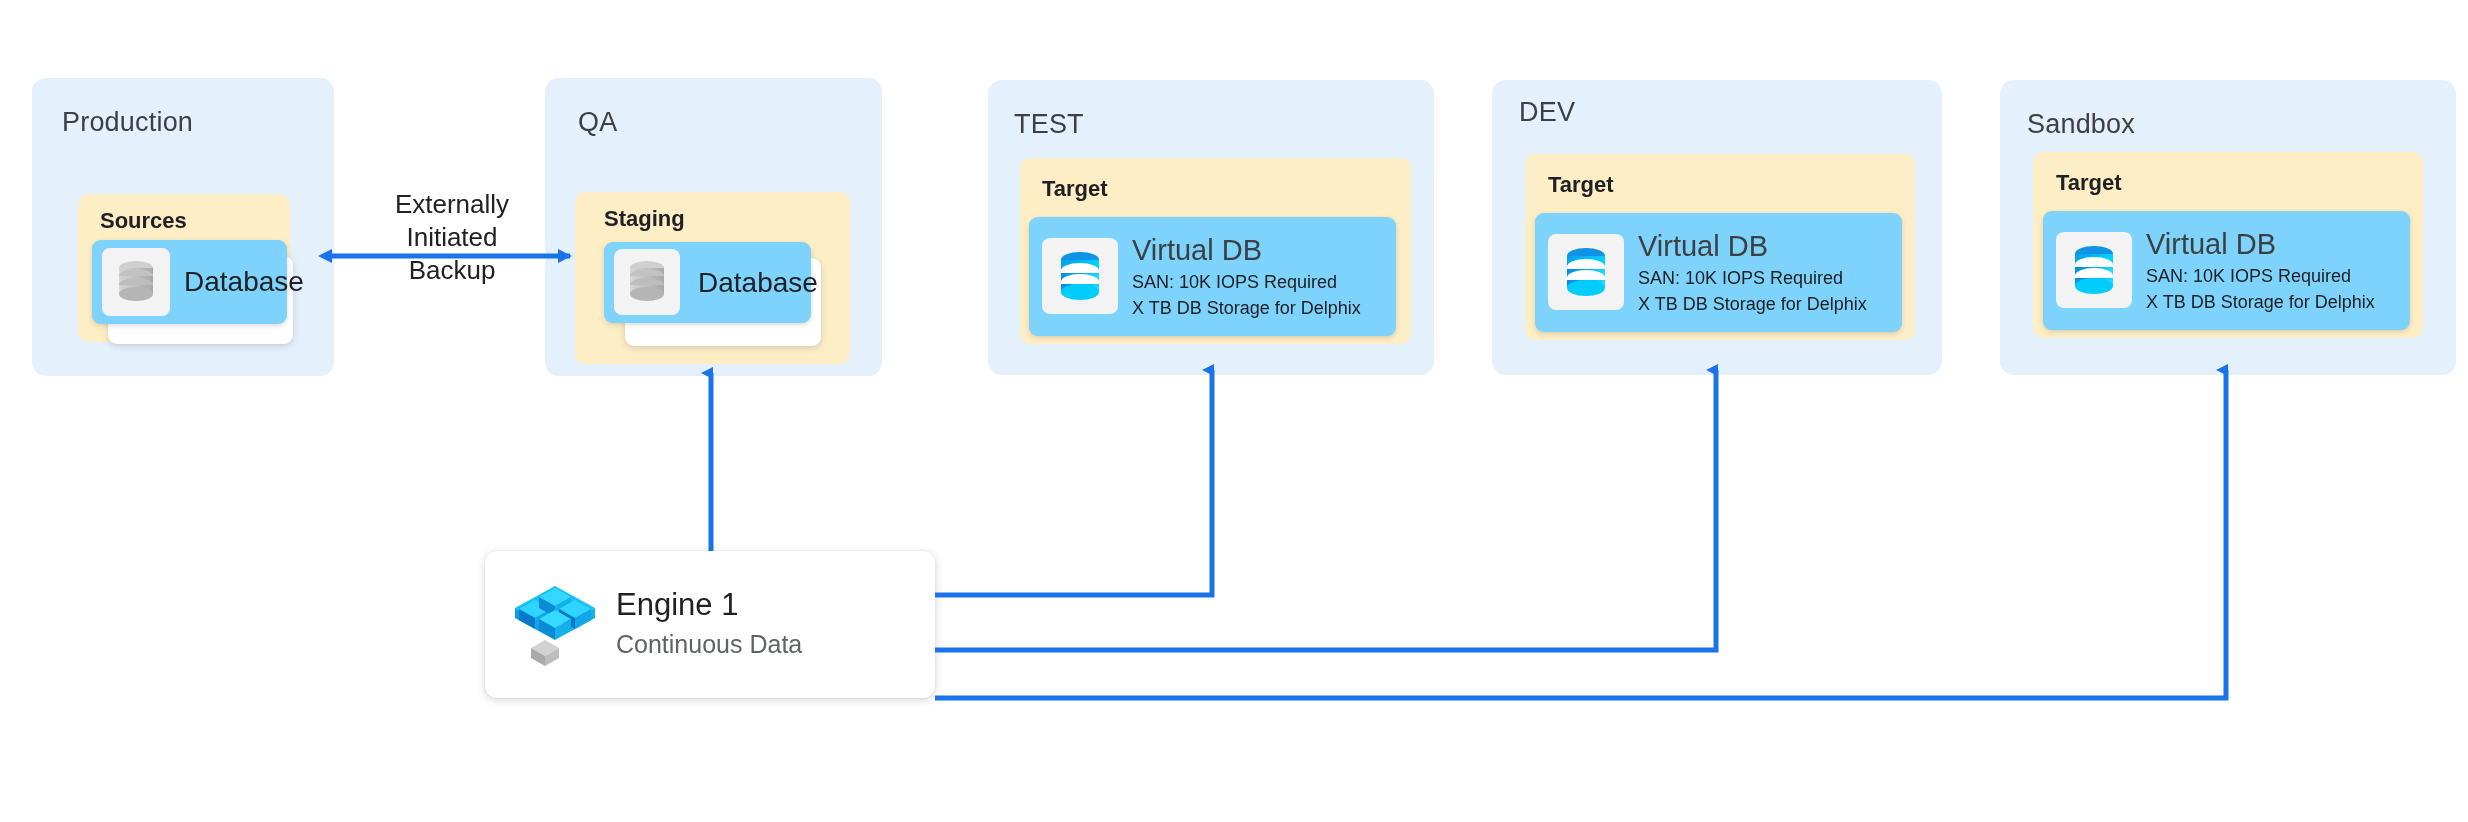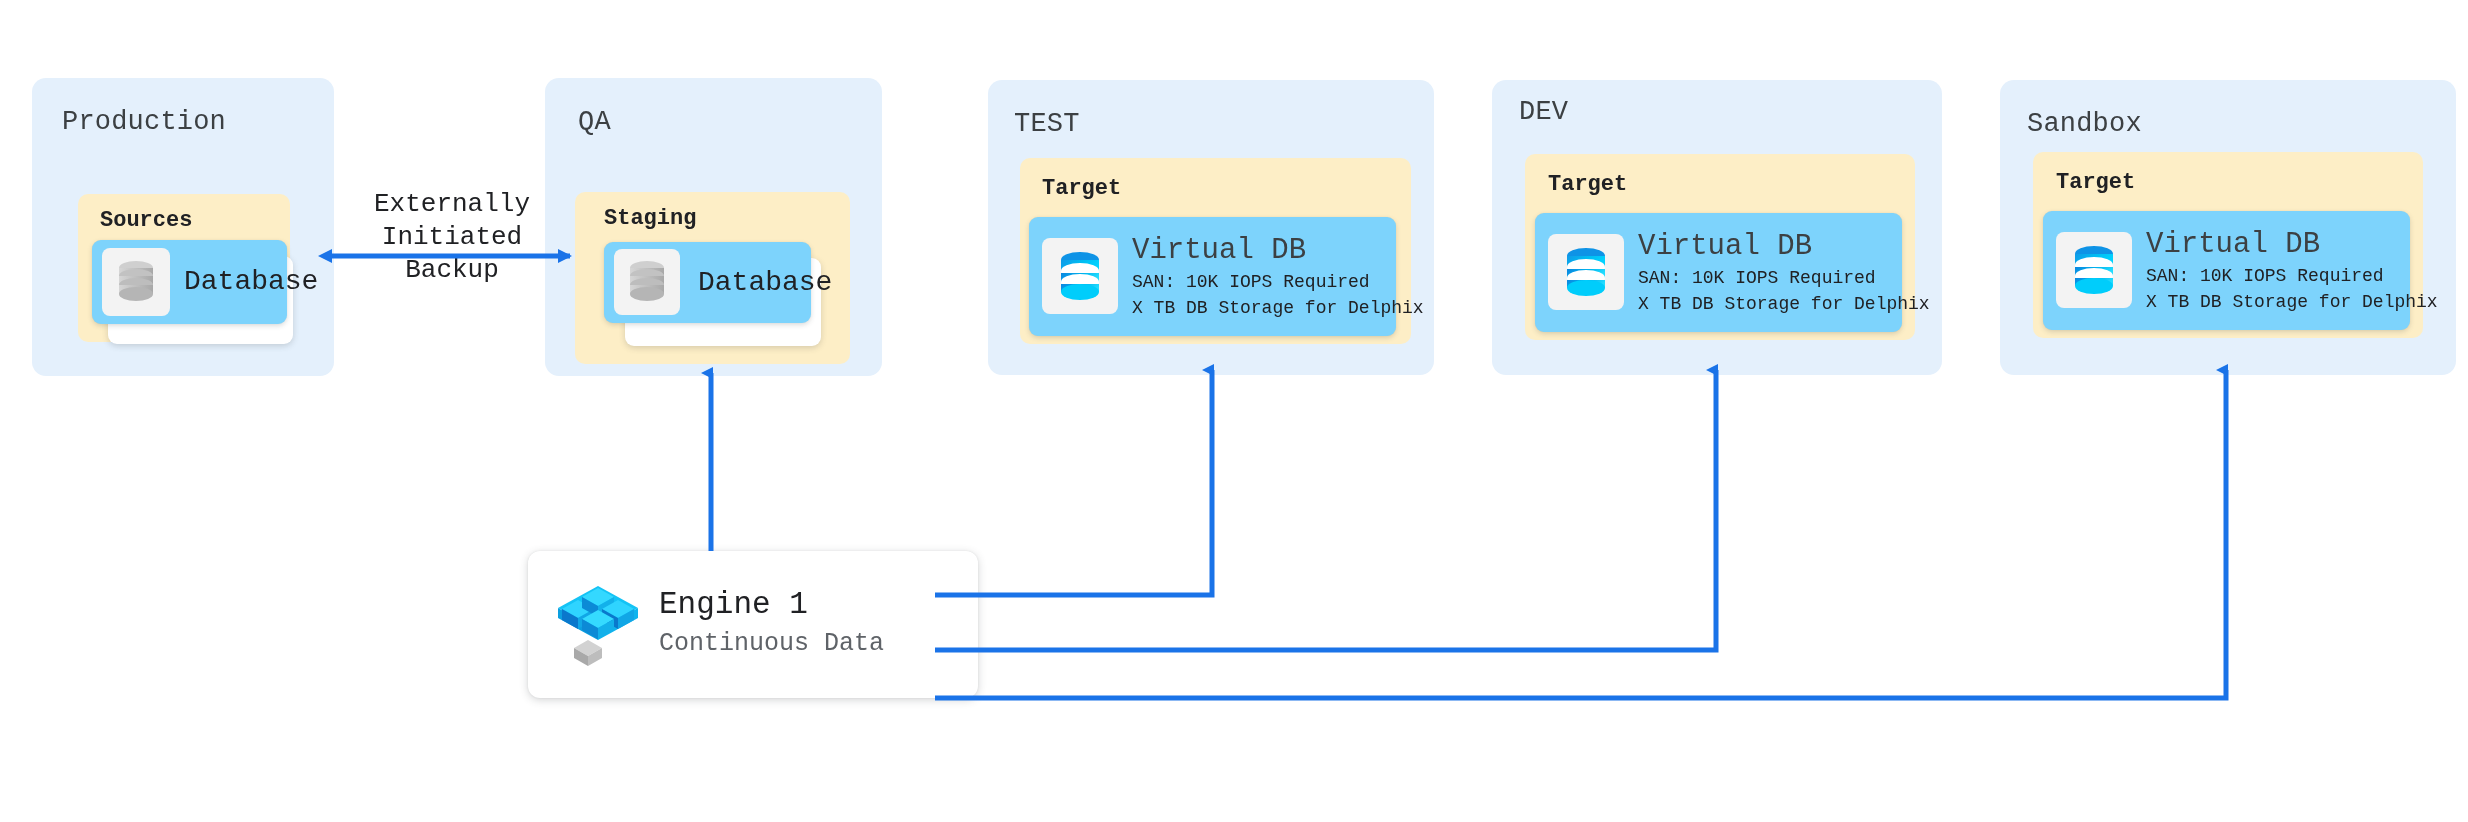--- a/index.html
+++ b/index.html
@@ -1,21 +1,21 @@
 <!DOCTYPE html>
 <html><head>
 <meta charset="utf-8">
 <style>
   html,body{margin:0;padding:0;}
   body{
     width:2468px;height:822px;background:#ffffff;
     font-family:"Liberation Sans","DejaVu Sans",sans-serif;
     overflow:hidden;position:relative;
   }
-  #stage{position:relative;width:2468px;height:626px;font-family:Liberation Mono, monospace;}
+  #stage{position:relative;width:2468px;height:626px;}
 
   
   .env-panel{
     position:absolute;background:#e4f0fc;border-radius:14px;
   }
   .env-title{
     position:absolute;color:#3c4043;font-size:27px;line-height:32px;
     font-weight:400;letter-spacing:.2px;white-space:nowrap;
   }
 
@@ -223,21 +223,21 @@
     <div class="vdb-sub" style="left:103px;top:53px;">SAN: 10K IOPS Required</div>
     <div class="vdb-sub" style="left:103px;top:79px;">X TB DB Storage for Delphix</div>
   </div>
 
   <div class="backup-label" style="left:357px;top:152px;width:190px;">
     <div>Externally</div>
     <div>Initiated</div>
     <div>Backup</div>
   </div>
 
-  <div class="engine-card" style="left:485px;top:551px;width:450px;height:147px;margin-left:43px;">
+  <div class="engine-card" style="left:485px;top:551px;width:450px;height:147px;">
     <div style="position:absolute;left:26px;top:25px;width:88px;height:92px;">
       <svg width="88" height="92" viewBox="0 0 88 92" aria-hidden="true">
 
         <polygon points="44,10 84,32 44,54 4,32" fill="#14c3f5"></polygon>
         <polygon points="4,32 44,54 44,64 4,42" fill="#0b9fe0"></polygon>
         <polygon points="84,32 44,54 44,64 84,42" fill="#0fb4ee"></polygon>
 
         <polygon points="24,24 40,33 24,42 8,33" fill="#2fd4ff"></polygon>
         <polygon points="8,33 24,42 24,53 8,44" fill="#0a78cc"></polygon>
         <polygon points="40,33 24,42 24,53 40,44" fill="#11a6e6"></polygon>

